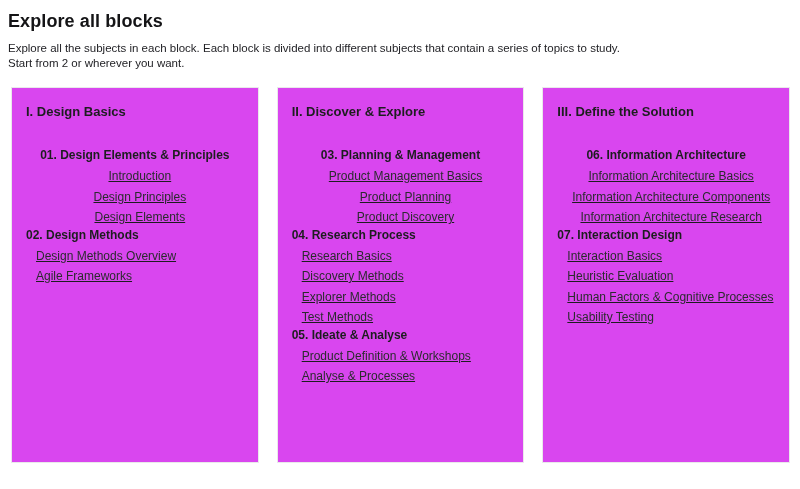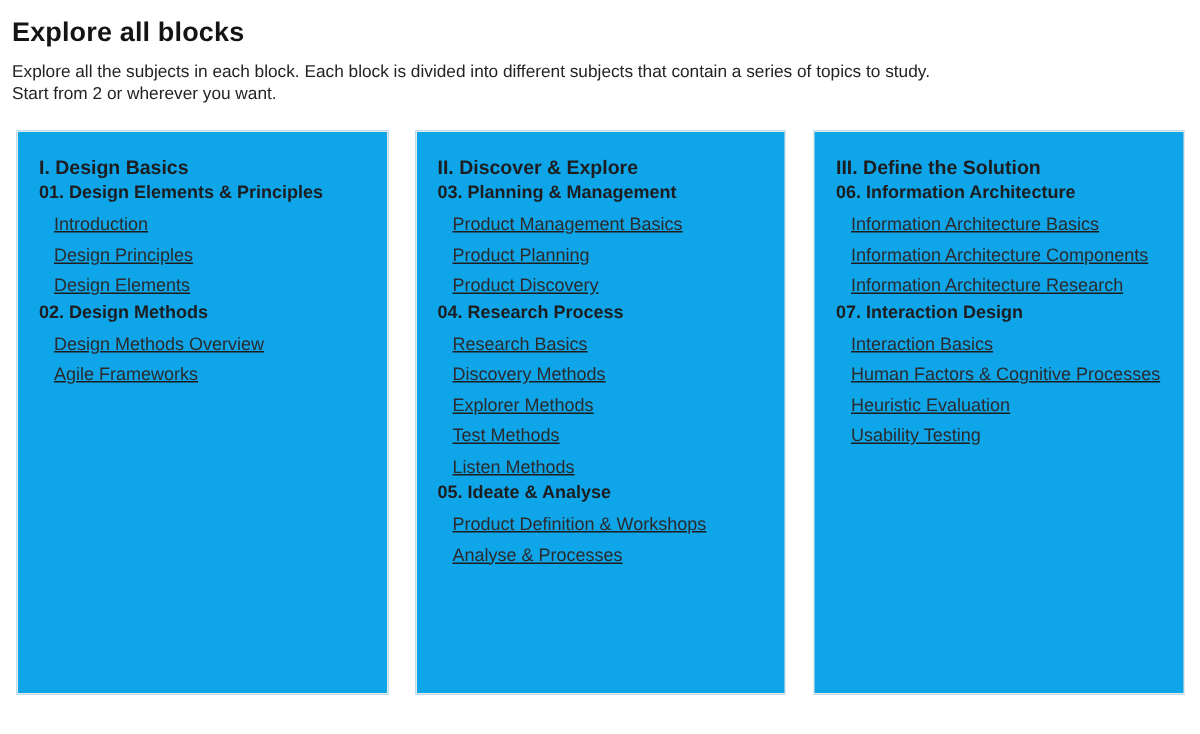--- a/index.html
+++ b/index.html
@@ -25,33 +25,33 @@
     color: #232327;
   }
   .blocks-row {
     display: flex;
     gap: 18px;
     margin: 16px 10px 0 11px;
   }
   .block-card {
     flex: 1 1 0;
     border: 1px solid #e9e9ea;
-    background: #0ea5e9;
+    background: #d946ef;
     height: 376px;
     padding: 17px 14px 14px 14px;
     overflow: hidden;
   }
   .block-title {
     font-size: 13px;
     font-weight: 700;
     color: #1d1d1f;
     line-height: 14px;
   }
   .subject { }
-  .block-title + .subject { margin-top: 2px; }
+  .block-title + .subject { margin-top: 29px; text-align: center; }
   .subject-title {
     font-size: 12px;
     font-weight: 700;
     color: #1d1d1f;
     line-height: 14px;
   }
   .topics { margin-top: 4px; text-decoration: underline; }
   .topic {
     font-size: 12px;
     font-weight: 400;
@@ -100,21 +100,20 @@
             <div class="topic">Product Discovery</div>
           </div>
         </div>
         <div class="subject">
           <div class="subject-title">04. Research Process</div>
           <div class="topics">
             <div class="topic">Research Basics</div>
             <div class="topic">Discovery Methods</div>
             <div class="topic">Explorer Methods</div>
             <div class="topic">Test Methods</div>
-            <div class="topic">Listen Methods</div>
           </div>
         </div>
         <div class="subject">
           <div class="subject-title">05. Ideate &amp; Analyse</div>
           <div class="topics">
             <div class="topic">Product Definition &amp; Workshops</div>
             <div class="topic">Analyse &amp; Processes</div>
           </div>
         </div>
       </section>
@@ -125,20 +124,20 @@
           <div class="topics">
             <div class="topic">Information Architecture Basics</div>
             <div class="topic">Information Architecture Components</div>
             <div class="topic">Information Architecture Research</div>
           </div>
         </div>
         <div class="subject">
           <div class="subject-title">07. Interaction Design</div>
           <div class="topics">
             <div class="topic">Interaction Basics</div>
+            <div class="topic">Heuristic Evaluation</div>
             <div class="topic">Human Factors &amp; Cognitive Processes</div>
-            <div class="topic">Heuristic Evaluation</div>
             <div class="topic">Usability Testing</div>
           </div>
         </div>
       </section>
     </div>
 </div>
 
 </body></html>

